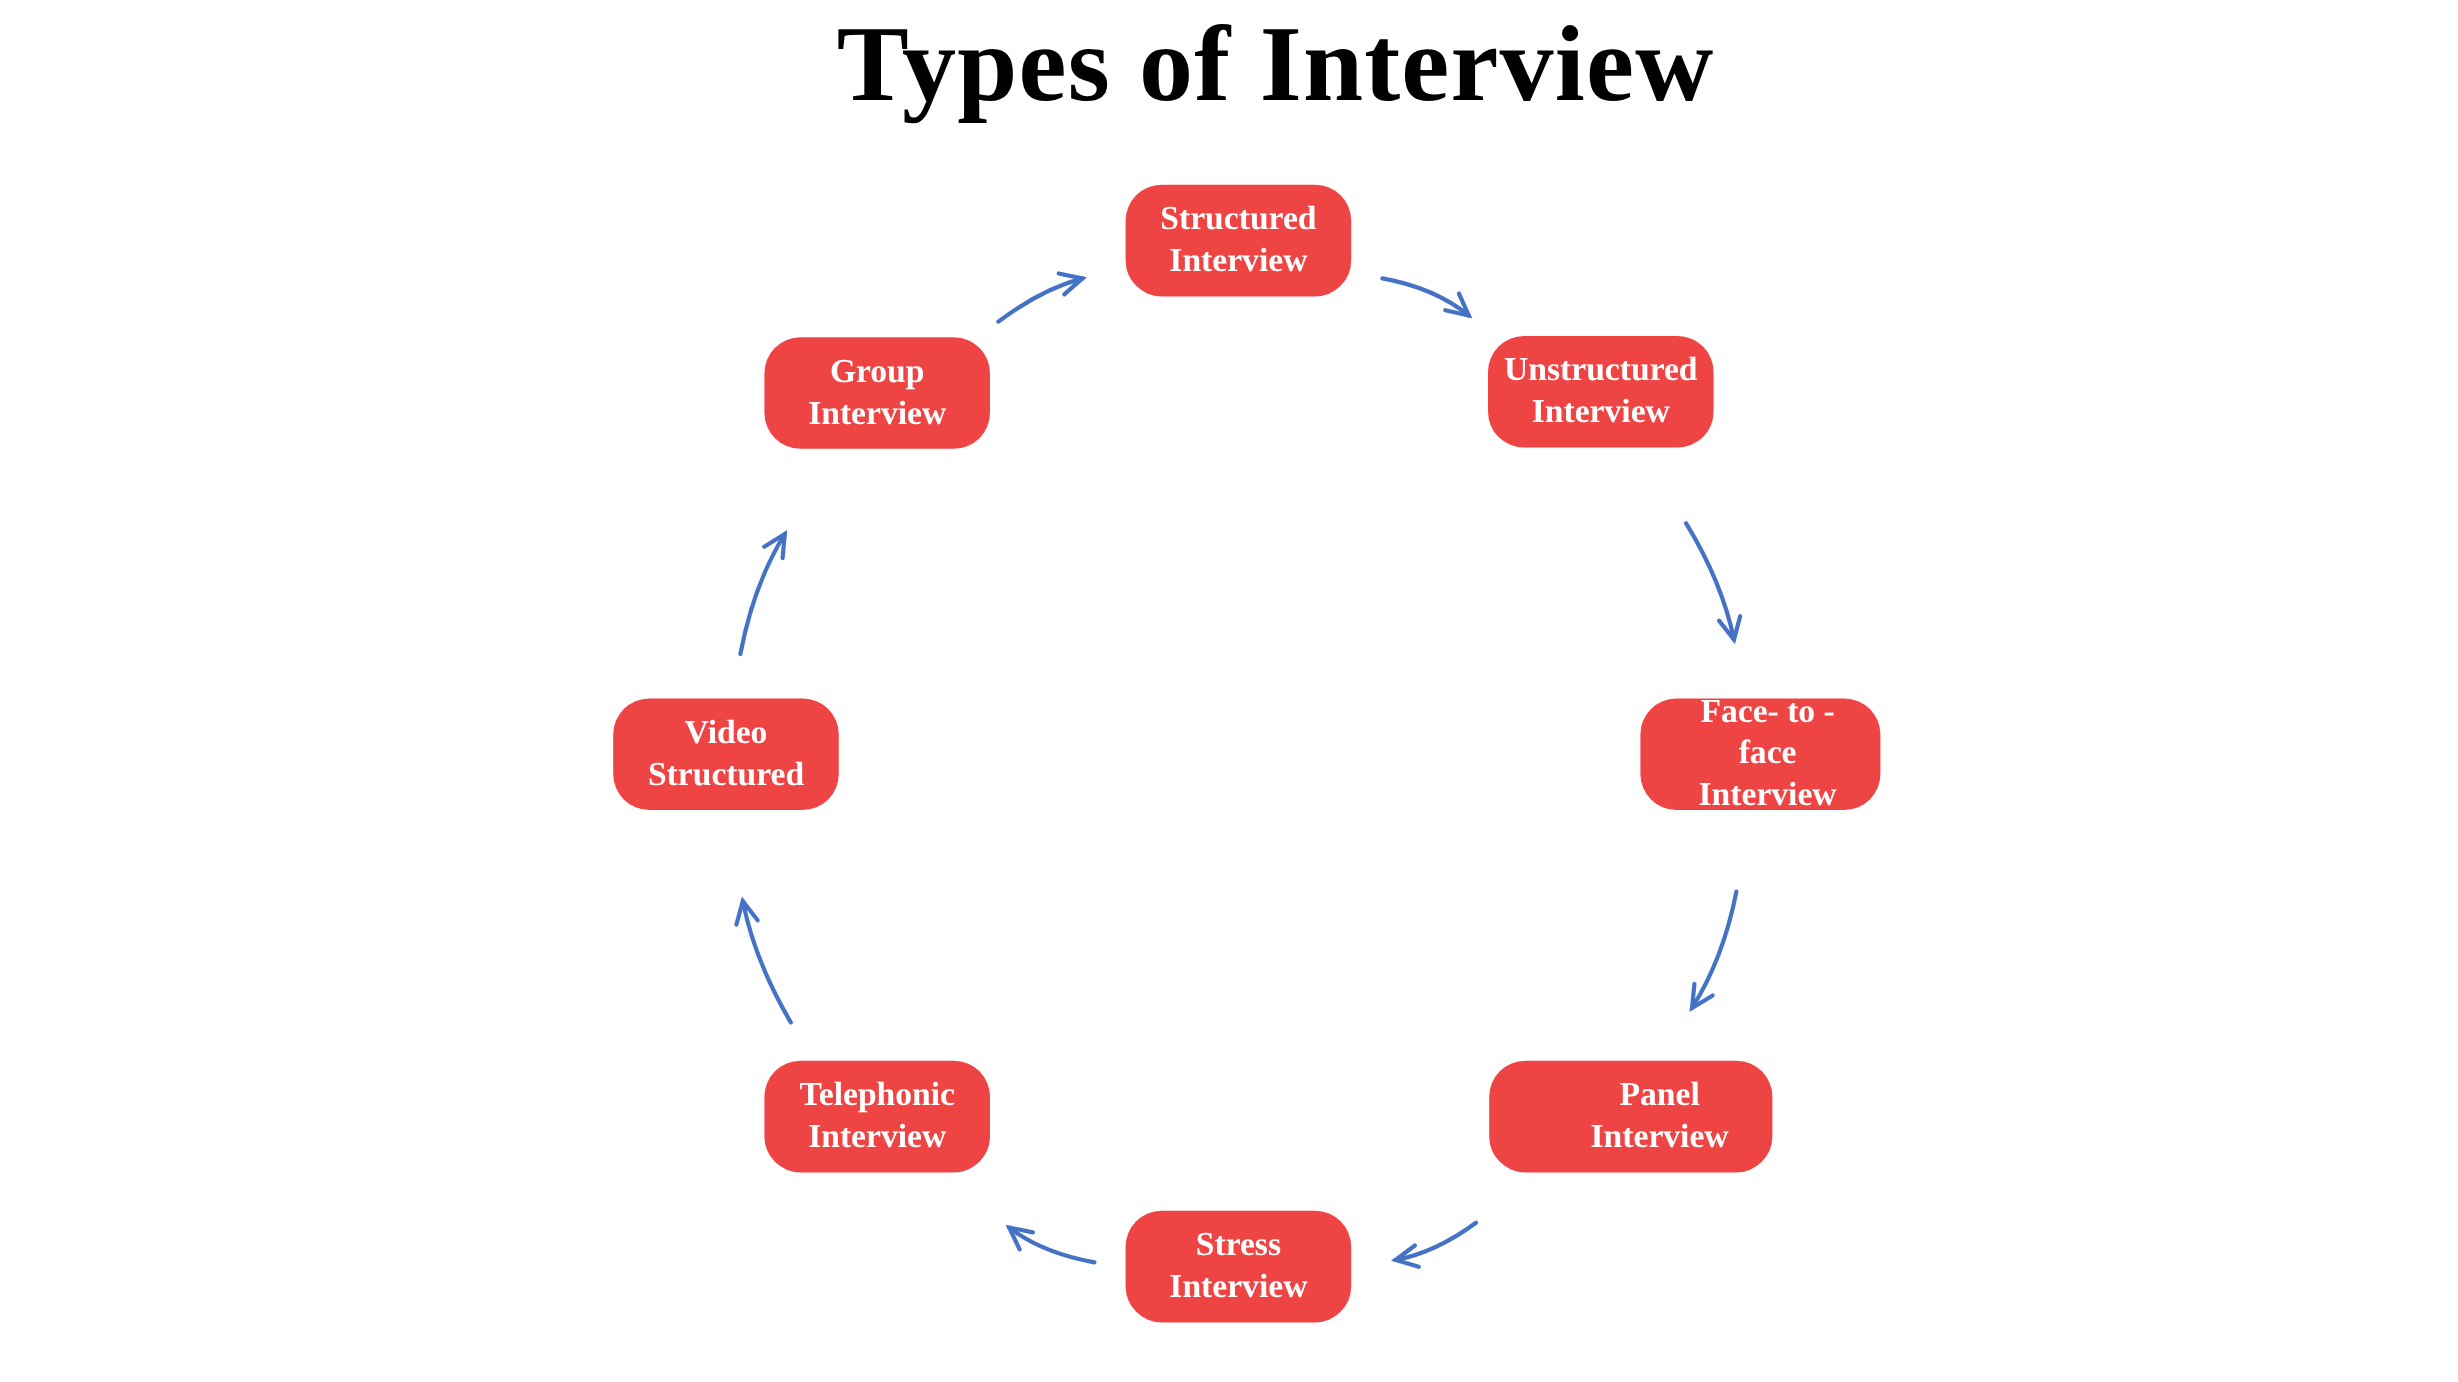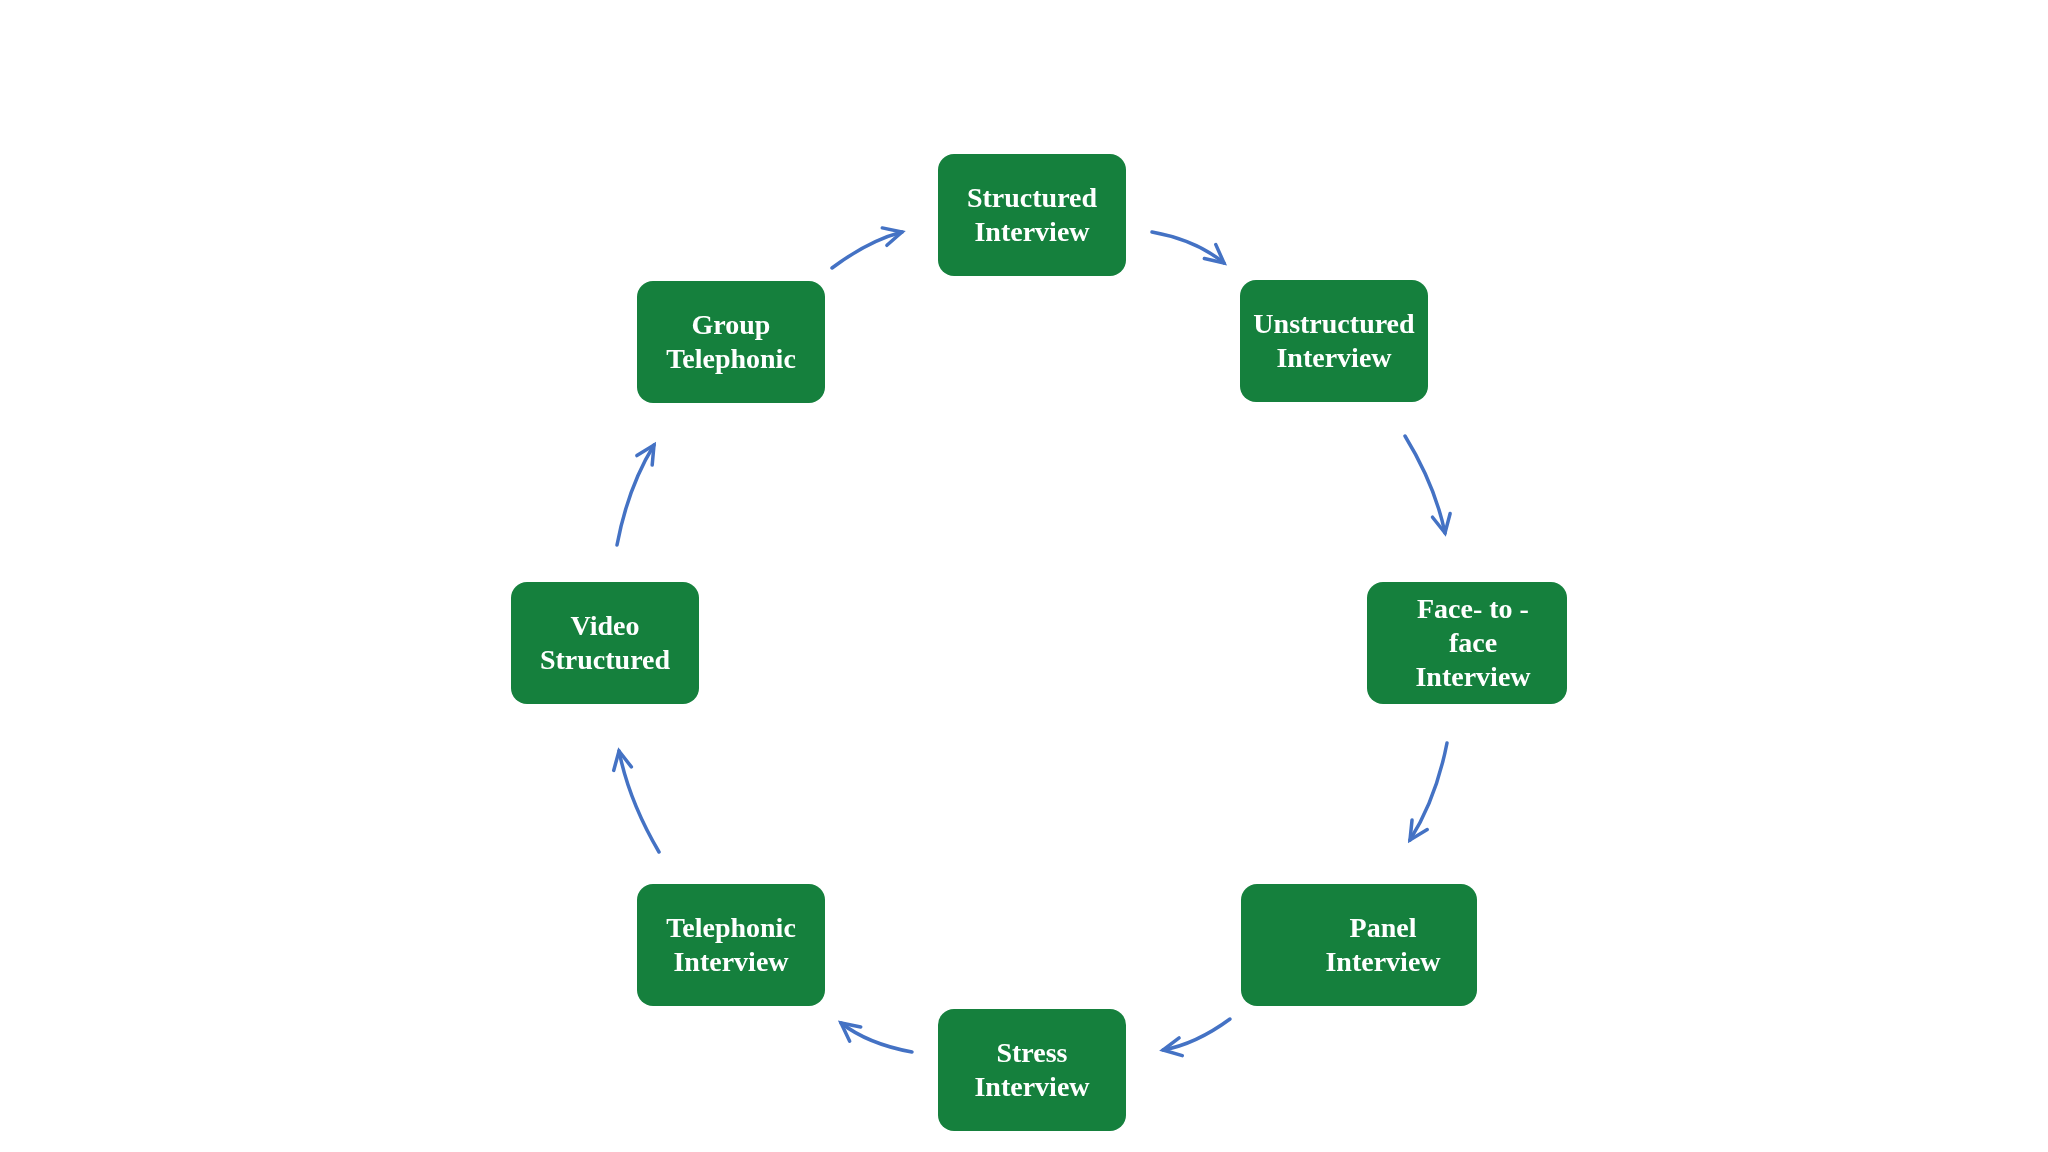--- a/index.html
+++ b/index.html
@@ -31,23 +31,23 @@
   .arrows-layer {
     position: absolute;
     top: 0;
     left: 0;
     width: 2048px;
     height: 1152px;
   }
   .node {
     position: absolute;
     width: 188px;
-    height: 122px;
-    background: #15803d;
-    border-radius: 16px;
+    height: 93px;
+    background: #ef4444;
+    border-radius: 30px;
     display: flex;
     align-items: center;
     justify-content: center;
     text-align: center;
   }
   .node-label {
     color: #ffffff;
     font-weight: bold;
     font-size: 28px;
     line-height: 1.22;
@@ -61,20 +61,21 @@
   .pos-stress       { left: 938px;  top: 1009px; }
   .pos-telephonic   { left: 637px;  top: 884px;  }
   .pos-video        { left: 511px;  top: 582px;  }
   .pos-group        { left: 637px;  top: 281px;  }
 </style>
 </head>
 <body>
 
 <div class="canvas">
 
+  <div class="page-title">Types of Interview</div>
 
   <svg class="arrows-layer" viewBox="0 0 2048 1152" xmlns="http://www.w3.org/2000/svg">
     <defs>
       <marker id="arrowhead" viewBox="0 0 26 26" refX="22" refY="13" markerWidth="26" markerHeight="26" orient="auto" markerUnits="userSpaceOnUse">
         <path d="M4,4 L22,13 L4,22" fill="none" stroke="#4472C4" stroke-width="3.5" stroke-linecap="round"></path>
       </marker>
     </defs>
     <path d="M 832 268 Q 868 241 902 232" fill="none" stroke="#4472C4" stroke-width="3.5" stroke-linecap="round" marker-end="url(#arrowhead)"></path>
     <path d="M 1152 232 Q 1196 240 1224 263" fill="none" stroke="#4472C4" stroke-width="3.5" stroke-linecap="round" marker-end="url(#arrowhead)"></path>
     <path d="M 1405 436 Q 1435 485 1445 533" fill="none" stroke="#4472C4" stroke-width="3.5" stroke-linecap="round" marker-end="url(#arrowhead)"></path>
@@ -116,16 +117,16 @@
 Interview</span>
   </div>
 
   <div class="node pos-video">
     <span class="node-label">Video
 Structured</span>
   </div>
 
   <div class="node pos-group">
     <span class="node-label">Group
-Telephonic</span>
+Interview</span>
   </div>
 
 </div>
 
 </body></html>

